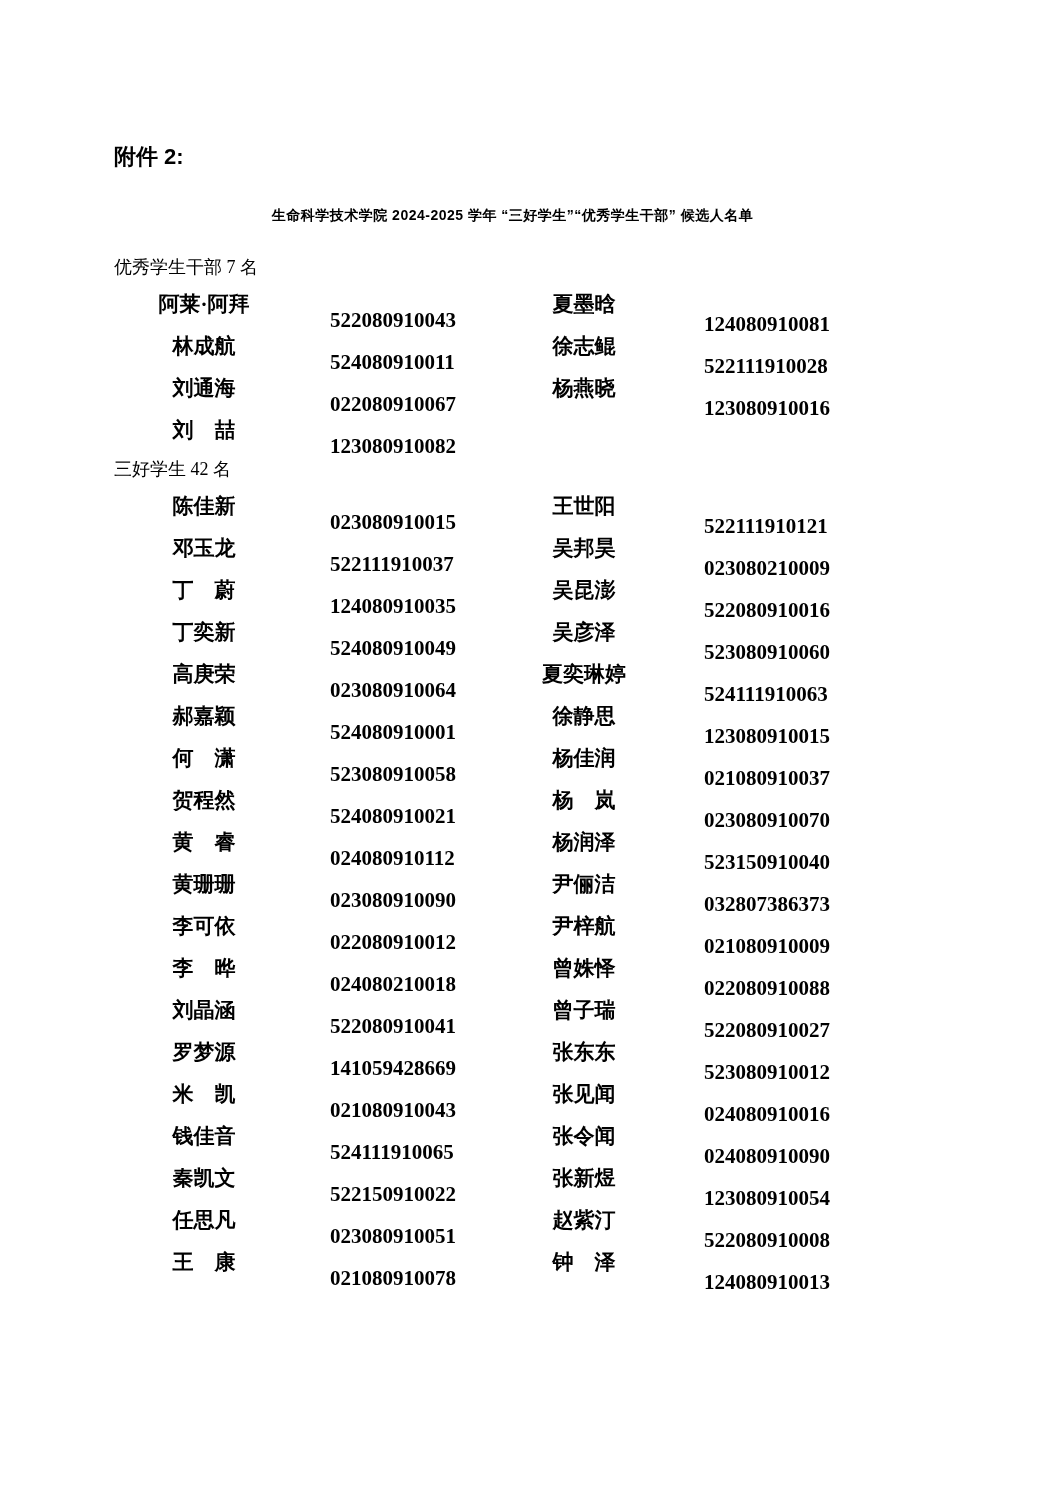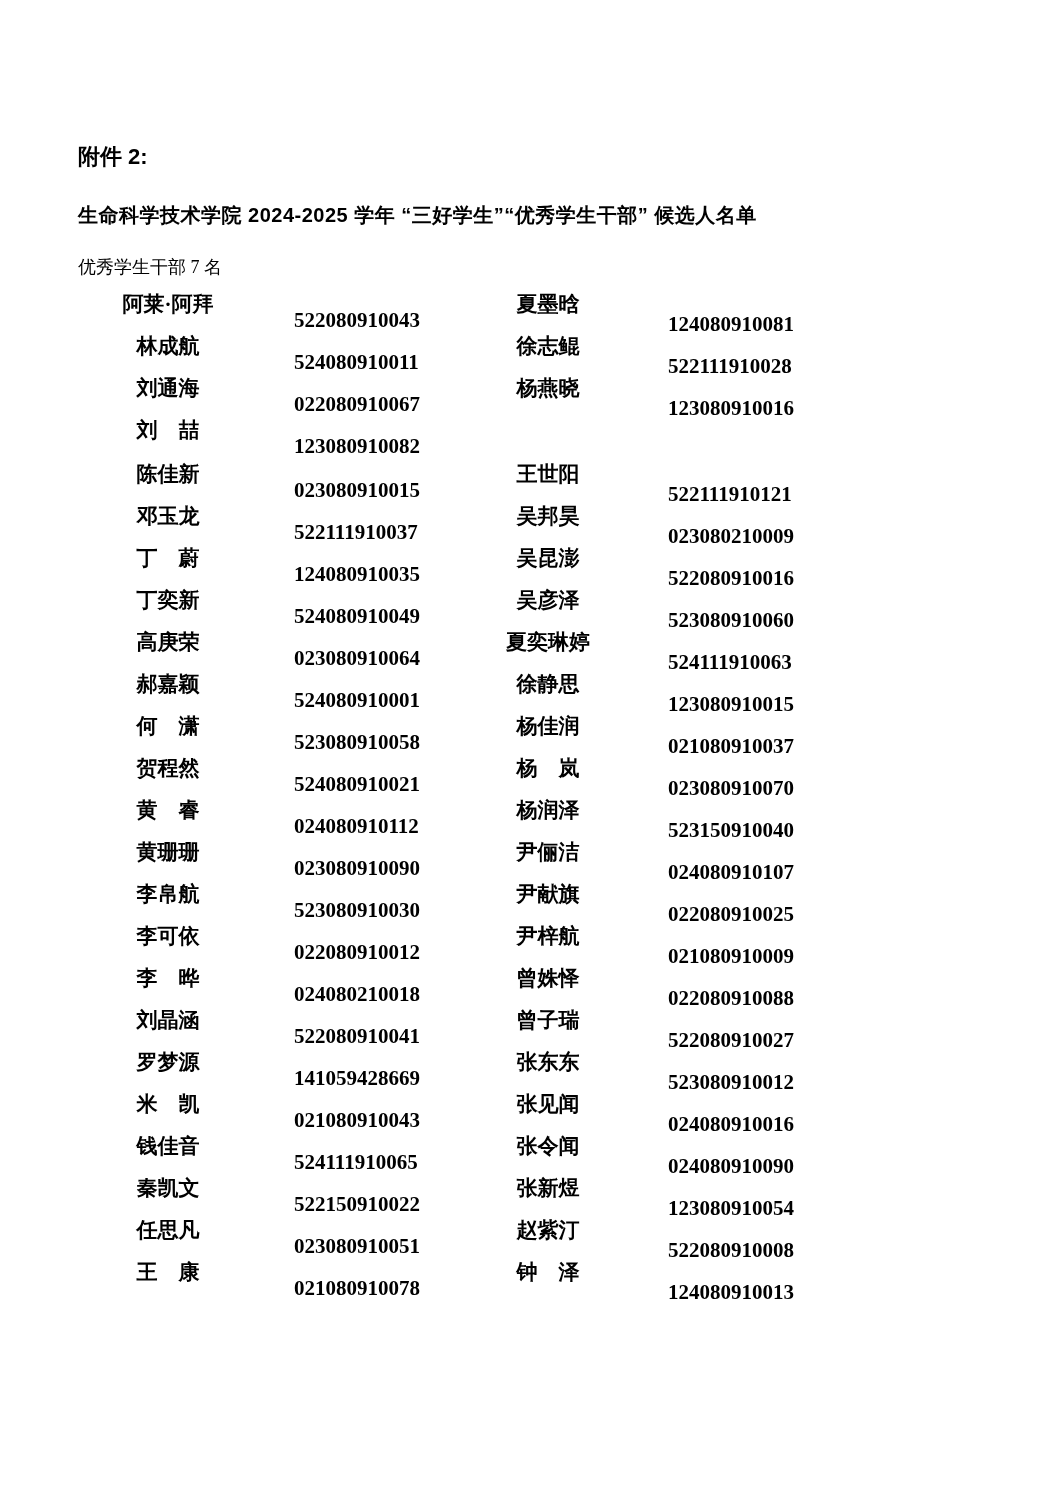--- a/index.html
+++ b/index.html
@@ -11,36 +11,37 @@
     font-family: "Liberation Serif", "DejaVu Serif", serif;
     position: relative;
     overflow: hidden;
   }
   .page {
     position: absolute;
     top: 0; left: 0;
     width: 1061px;
     height: 1500px;
     box-sizing: border-box;
-    padding: 143px 150px 0 78px;
+    padding: 143px 150px 0 114px;
   }
   .attachment {
     font-family: "Liberation Sans", "DejaVu Sans", sans-serif;
     font-weight: 700;
     font-size: 22px;
     line-height: 28px;
   }
   .doc-title {
     font-family: "Liberation Sans", "DejaVu Sans", sans-serif;
     font-weight: 700;
-    font-size: 20px;
+    font-size: 14px;
     line-height: 30px;
     letter-spacing: 0.5px;
     margin: 29px 0 0 0;
     white-space: nowrap;
+    text-align: center;
   }
   .section-heading {
     font-size: 18px;
     font-weight: 400;
     line-height: 28px;
     margin: 23px 0 0 0;
   }
   .section + .section .section-heading { margin-top: 4px; }
   .rows { margin-top: 2px; }
   .row {
@@ -89,20 +90,21 @@
         <div class="row">
     <span class="cell name1">刘　喆</span>
     <span class="cell id1">123080910082</span>
     <span class="cell name2"></span>
     <span class="cell id2"></span>
   </div>
       </div>
   </div>
 
   <div class="section">
+    <h2 class="section-heading">三好学生 42 名</h2>
     <div class="rows">
         <div class="row">
     <span class="cell name1">陈佳新</span>
     <span class="cell id1">023080910015</span>
     <span class="cell name2">王世阳</span>
     <span class="cell id2">522111910121</span>
   </div>
         <div class="row">
     <span class="cell name1">邓玉龙</span>
     <span class="cell id1">522111910037</span>
@@ -148,27 +150,21 @@
         <div class="row">
     <span class="cell name1">黄　睿</span>
     <span class="cell id1">024080910112</span>
     <span class="cell name2">杨润泽</span>
     <span class="cell id2">523150910040</span>
   </div>
         <div class="row">
     <span class="cell name1">黄珊珊</span>
     <span class="cell id1">023080910090</span>
     <span class="cell name2">尹俪洁</span>
-    <span class="cell id2">024080910107</span>
-  </div>
-        <div class="row">
-    <span class="cell name1">李帛航</span>
-    <span class="cell id1">523080910030</span>
-    <span class="cell name2">尹献旗</span>
-    <span class="cell id2">022080910025</span>
+    <span class="cell id2">032807386373</span>
   </div>
         <div class="row">
     <span class="cell name1">李可依</span>
     <span class="cell id1">022080910012</span>
     <span class="cell name2">尹梓航</span>
     <span class="cell id2">021080910009</span>
   </div>
         <div class="row">
     <span class="cell name1">李　晔</span>
     <span class="cell id1">024080210018</span>

